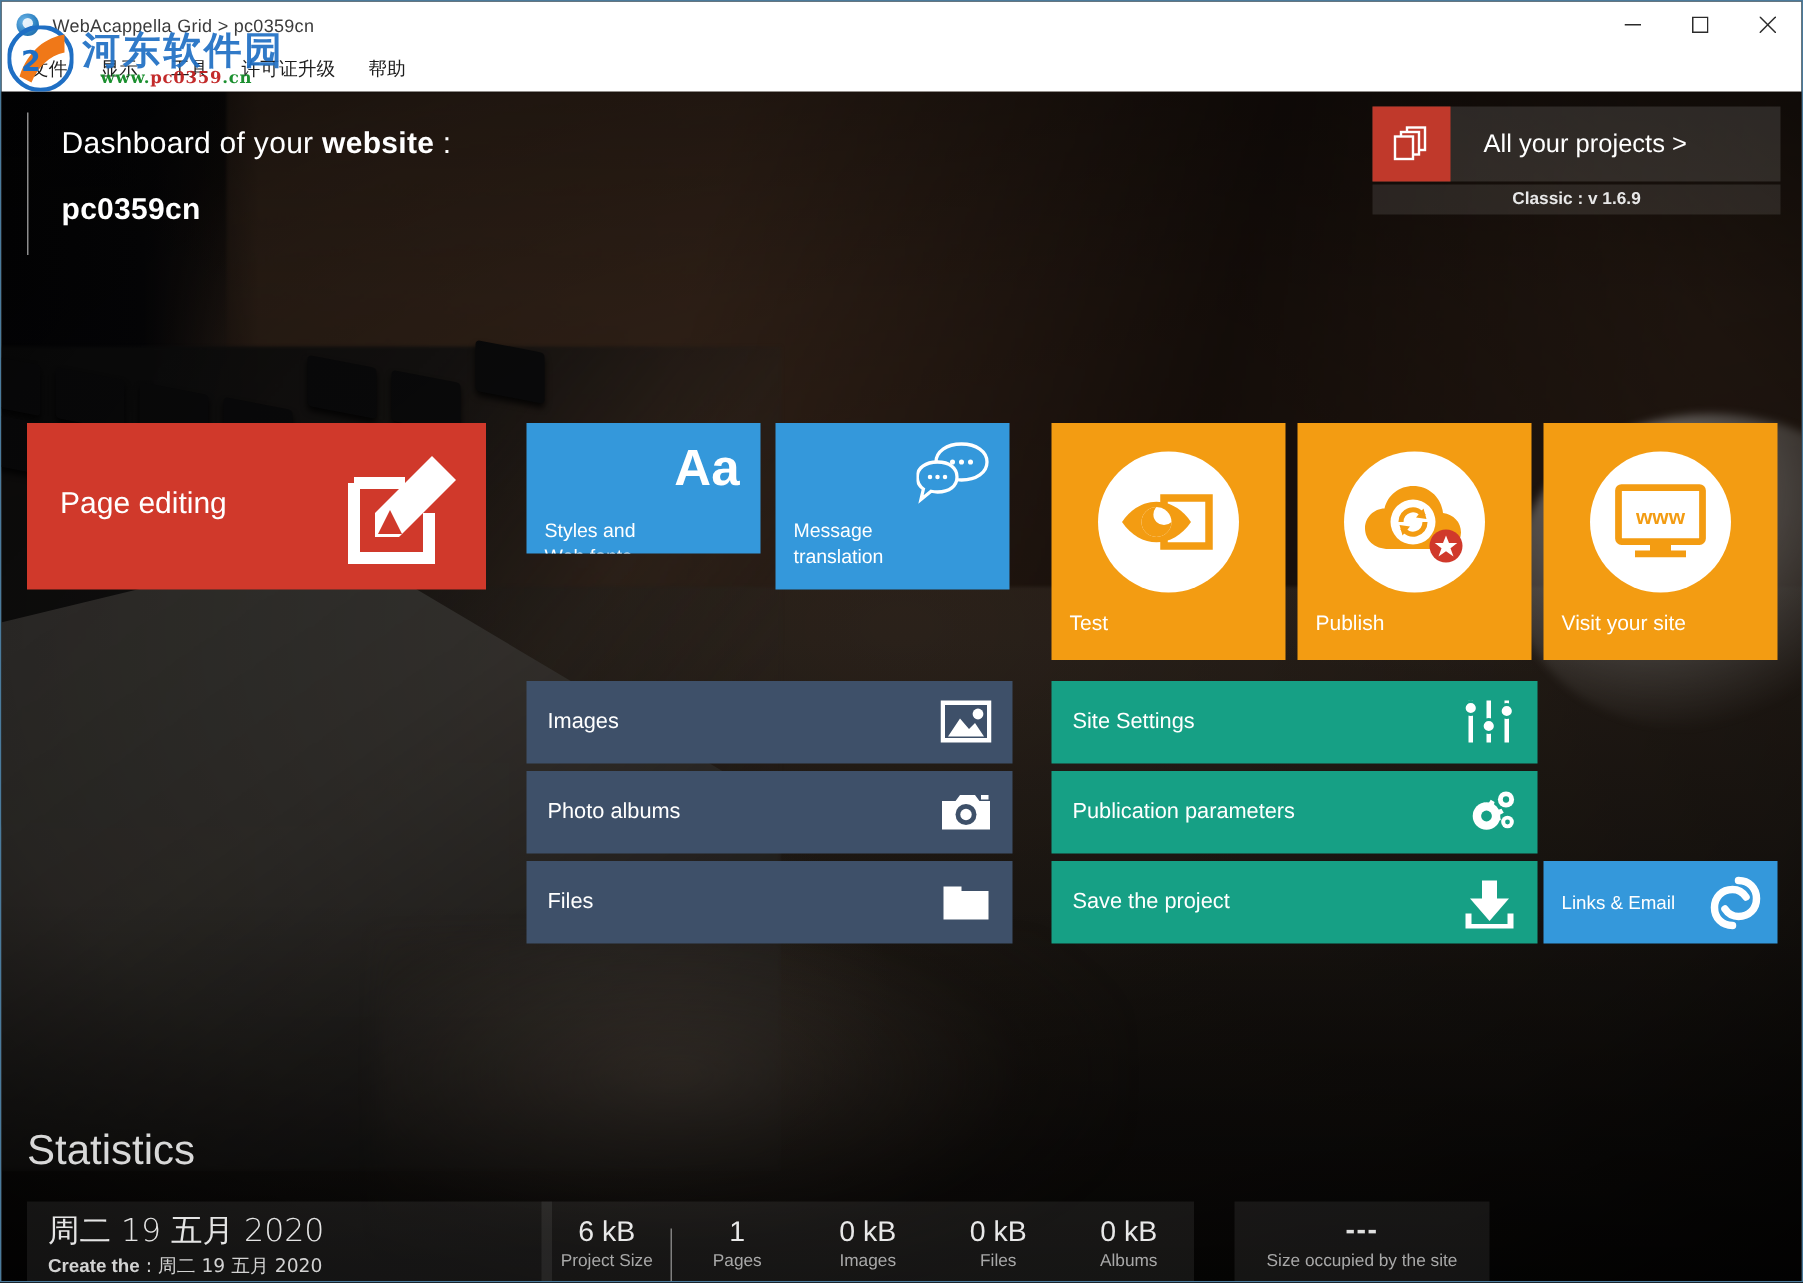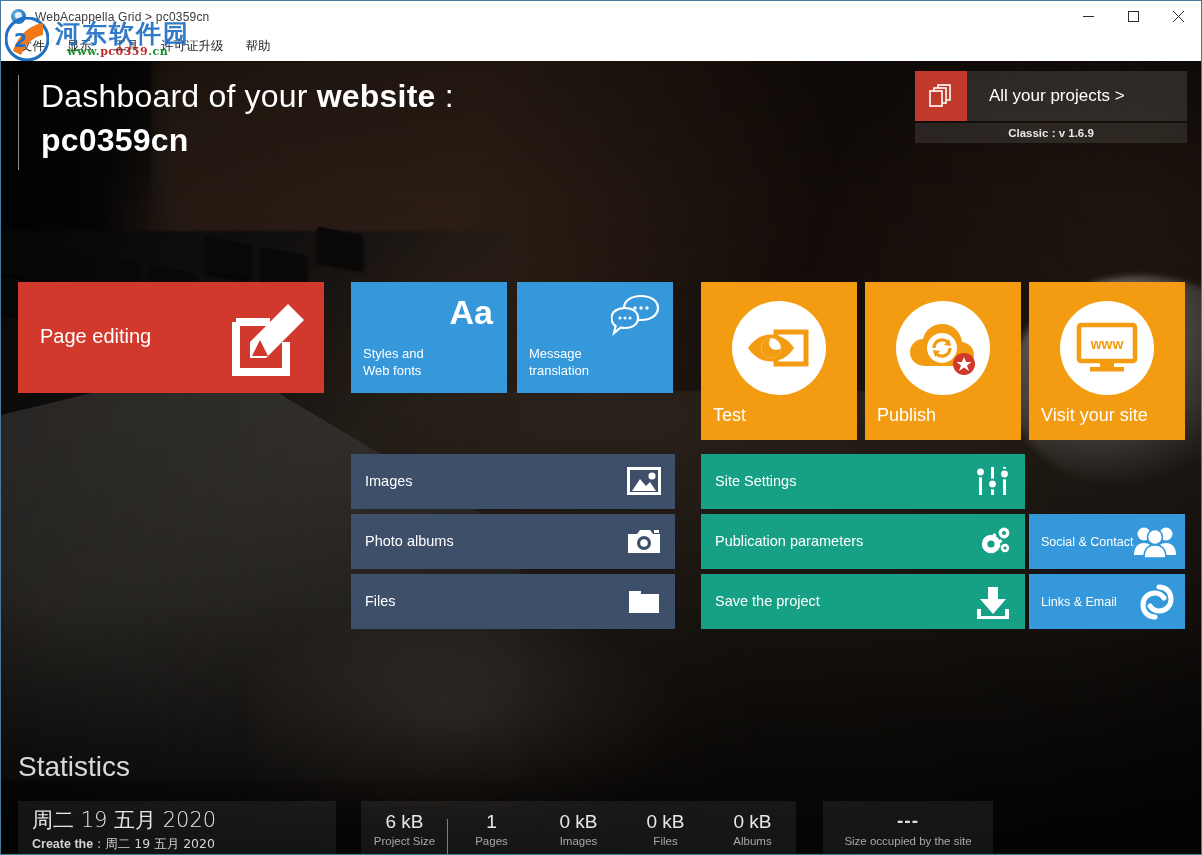--- a/index.html
+++ b/index.html
@@ -178,21 +178,21 @@
 
   
   .hdr-rule {
     position: absolute; left: 17px; top: 14px;
     width: 1px; height: 95px;
     background: rgba(255,255,255,.55);
   }
   .page-title {
     position: absolute; left: 40px; top: 13px;
     color: #ffffff;
-    font-size: 32px;
+    font-size: 20px;
     font-weight: 300;
     line-height: 44px;
     letter-spacing: .2px;
     max-width: 800px;
   }
   .page-title b { font-weight: 700; }
   .page-title .sep { font-weight: 300; }
 
   .projects-btn {
     position: absolute; left: 914px; top: 10px;
@@ -234,21 +234,21 @@
   .tile-page {
     left: 17px; top: 221px; width: 306px; height: 111px;
     background: #d0392b;
   }
   .tile-page .label {
     left: 22px; top: 46px; font-size: 20px; font-weight: 400;
   }
   .tile-page .ic { position: absolute; right: 12px; top: 14px; }
 
   .tile-styles {
-    left: 350px; top: 221px; width: 156px; height: 111px;
+    left: 350px; top: 221px; width: 156px; height: 87px;
     background: #3498db;
   }
   .tile-styles .aa {
     position: absolute; right: 14px; top: 13px;
     font-size: 34px; font-weight: bold; line-height: 34px;
   }
   .tile-styles .label { left: 12px; top: 63px; font-size: 13px; }
 
   .tile-msg {
     left: 516px; top: 221px; width: 156px; height: 111px;
@@ -261,21 +261,21 @@
     top: 221px; width: 156px; height: 158px;
     background: #f39c12;
   }
   .tile-sq .circ {
     position: absolute; left: 50%; top: 19px;
     transform: translateX(-50%);
     width: 94px; height: 94px; border-radius: 50%;
     background: #ffffff;
     display: flex; align-items: center; justify-content: center;
   }
-  .tile-sq .label { left: 12px; top: 125px; font-size: 18px; }
+  .tile-sq .label { left: 12px; top: 125px; font-size: 14px; }
   .tile-test { left: 700px; }
   .tile-publish { left: 864px; }
   .tile-visit { left: 1028px; }
 
   .tile-wide {
     width: 324px; height: 55px;
   }
   .tile-wide .label {
     left: 14px; top: 19px; font-size: 14.5px;
   }
@@ -295,21 +295,21 @@
   .b1 { left: 1028px; top: 453px; }
   .b2 { left: 1028px; top: 513px; }
 
   
   .stats-title {
     position: absolute; left: 17px; top: 690px;
     color: #d8d8d8; font-size: 28px; font-weight: 300; text-align: right;
   }
   .date-panel {
     position: absolute; left: 17px; top: 740px;
-    width: 318px; height: 55px;
+    width: 350px; height: 55px;
     background: rgba(255,255,255,.07);
     padding: 6px 0 0 14px;
   }
   .date-panel .big {
     color: #e4e4e4; font-size: 21px; font-weight: 300;
     font-family: "DejaVu Sans", sans-serif;
     line-height: 26px;
   }
   .date-panel .sub {
     color: #d2d2d2; font-size: 12.5px;
@@ -581,33 +581,20 @@
         <div class="label">Save the project</div>
         <div class="ic">
           <svg width="36" height="34" viewBox="0 0 36 34">
             <rect x="13" y="2" width="10" height="14" fill="#fff"></rect>
             <path d="M5 14 L31 14 L18 29 Z" fill="#fff"></path>
             <path d="M4 24 L4 33 L32 33 L32 24" fill="none" stroke="#fff" stroke-width="4"></path>
           </svg>
         </div>
       </div>
 
-      <div class="tile tile-small b1">
-        <div class="label">Social &amp; Contact</div>
-        <div class="ic">
-          <svg width="44" height="36" viewBox="0 0 44 36">
-            <circle cx="11" cy="11" r="6.5" fill="#fff"></circle>
-              <path d="M1 32 C1 23 6 20 11 20 C16 20 21 23 21 32 Z" fill="#fff"></path>
-            <circle cx="33" cy="11" r="6.5" fill="#fff"></circle>
-              <path d="M23 32 C23 23 28 20 33 20 C38 20 43 23 43 32 Z" fill="#fff"></path>
-            <circle cx="22" cy="14" r="7.5" fill="#fff" stroke="#3498db" stroke-width="1.6"></circle>
-            <path d="M11 35 C11 25 16 22 22 22 C28 22 33 25 33 35 Z" fill="#fff" stroke="#3498db" stroke-width="1.6"></path>
-          </svg>
-        </div>
-      </div>
 
       <div class="tile tile-small b2">
         <div class="label">Links &amp; Email</div>
         <div class="ic">
           <svg width="40" height="38" viewBox="0 0 40 38">
             <path d="M22 4 C29 4 34 9 34 16 C34 23 29 28 22 28 C18 28 15 26 13 23" fill="none" stroke="#fff" stroke-width="5" stroke-linecap="round"></path>
             <path d="M18 34 C11 34 6 29 6 22 C6 15 11 10 18 10 C22 10 25 12 27 15" fill="none" stroke="#fff" stroke-width="5" stroke-linecap="round"></path>
           </svg>
         </div>
       </div>

